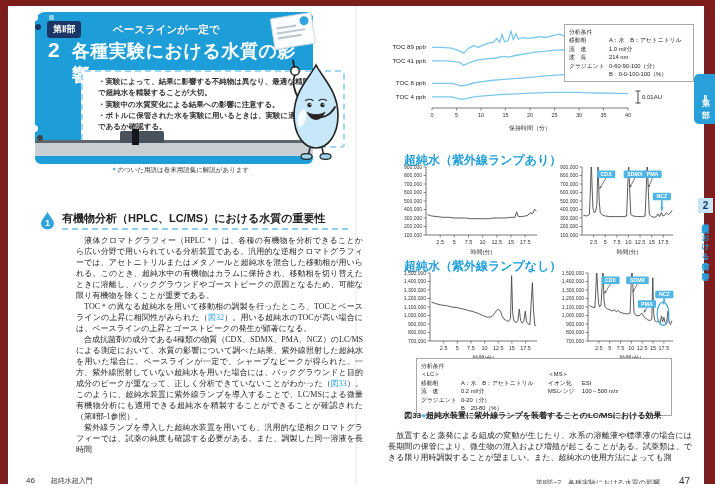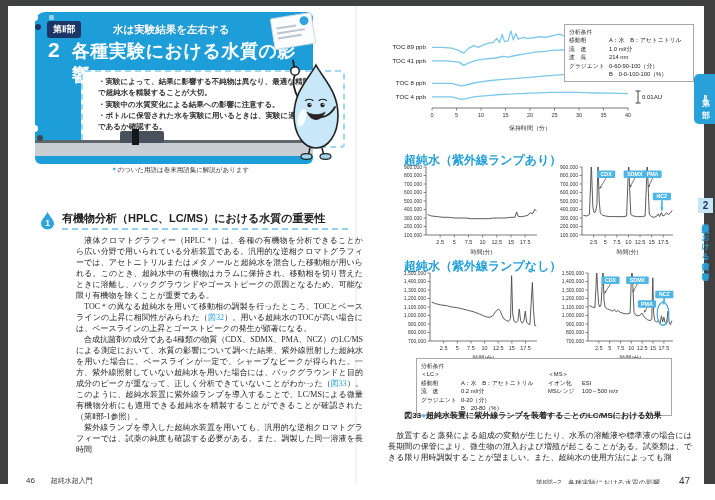--- a/index.html
+++ b/index.html
@@ -1,16 +1,16 @@
 <!DOCTYPE html>
 <html><head>
 <meta charset="utf-8">
 <style>
   html,body{margin:0;padding:0;}
-  .stage{position:relative;width:715px;height:484px;background:#404040;overflow:hidden;
+  .stage{position:relative;width:715px;height:484px;background:#7f1d1d;overflow:hidden;
          font-family:"Liberation Sans",sans-serif;color:#222;}
   .spread{position:absolute;left:8px;top:6px;width:696px;height:484px;background:#ffffff;
           box-shadow:0 2px 6px rgba(60,80,100,.35);}
   .fold{position:absolute;left:347px;top:0;width:3px;height:100%;
         background:linear-gradient(90deg,rgba(0,0,0,.07),rgba(0,0,0,0));}
   .bottom-band{position:absolute;left:0;top:490px;width:715px;height:10px;
         background:linear-gradient(#b3bcc3,#8a939b);}
   
   .header-box{position:absolute;left:27px;top:6px;width:278px;height:152px;background:#1E9ED8;
               border-radius:10px 6px 6px 6px;}
@@ -94,21 +94,21 @@
 </style>
 </head>
 <body>
 
 <div class="stage">
   <div class="spread">
     <div class="fold"></div>
 
     <div class="header-box">
       <span class="part-badge">第Ⅱ部</span>
-      <span class="part-title">水は実験結果を左右する</span>
+      <span class="part-title">ベースラインが一定で</span>
       <div class="chapter-line">
         <span class="chapter-num">2</span>
         <span class="chapter-title">各種実験における水質の影響</span>
       </div>
       <div class="note-card">
         <div class="stamp"></div>
         <div class="l1"></div>
           <div class="l2"></div>
           <div class="l3"></div>
       </div>

